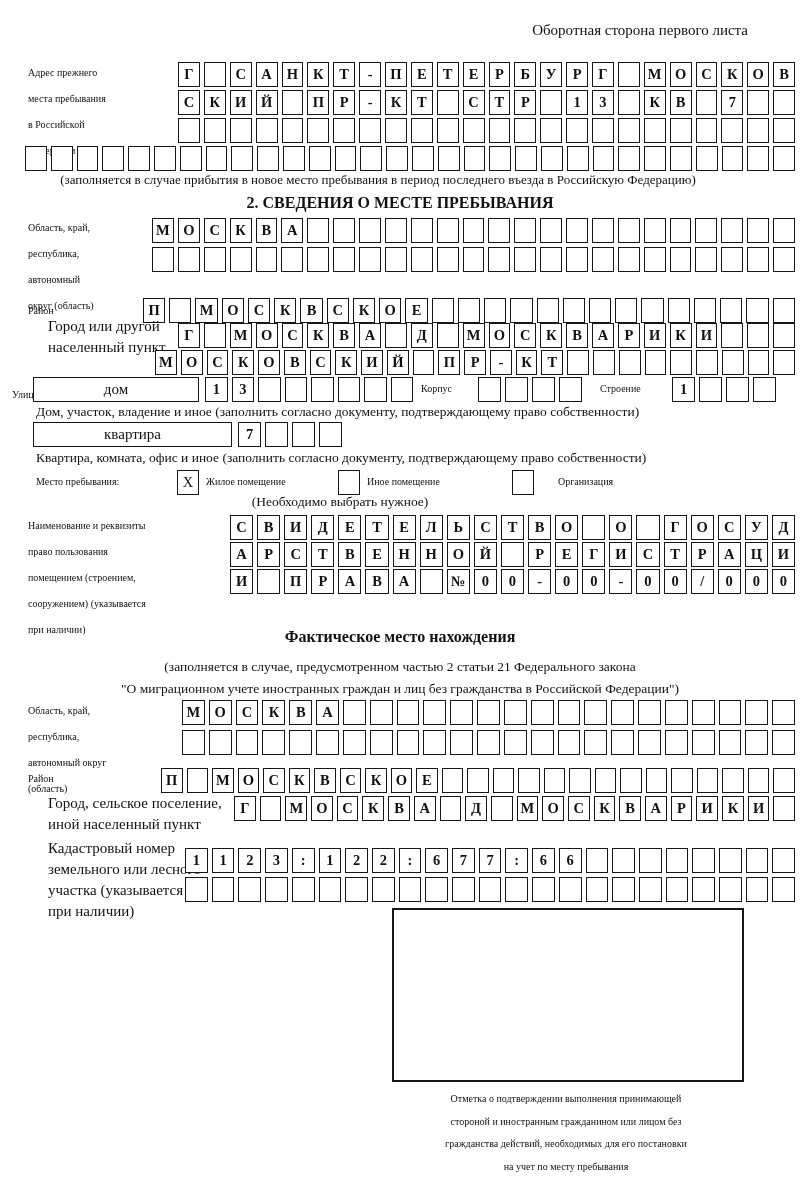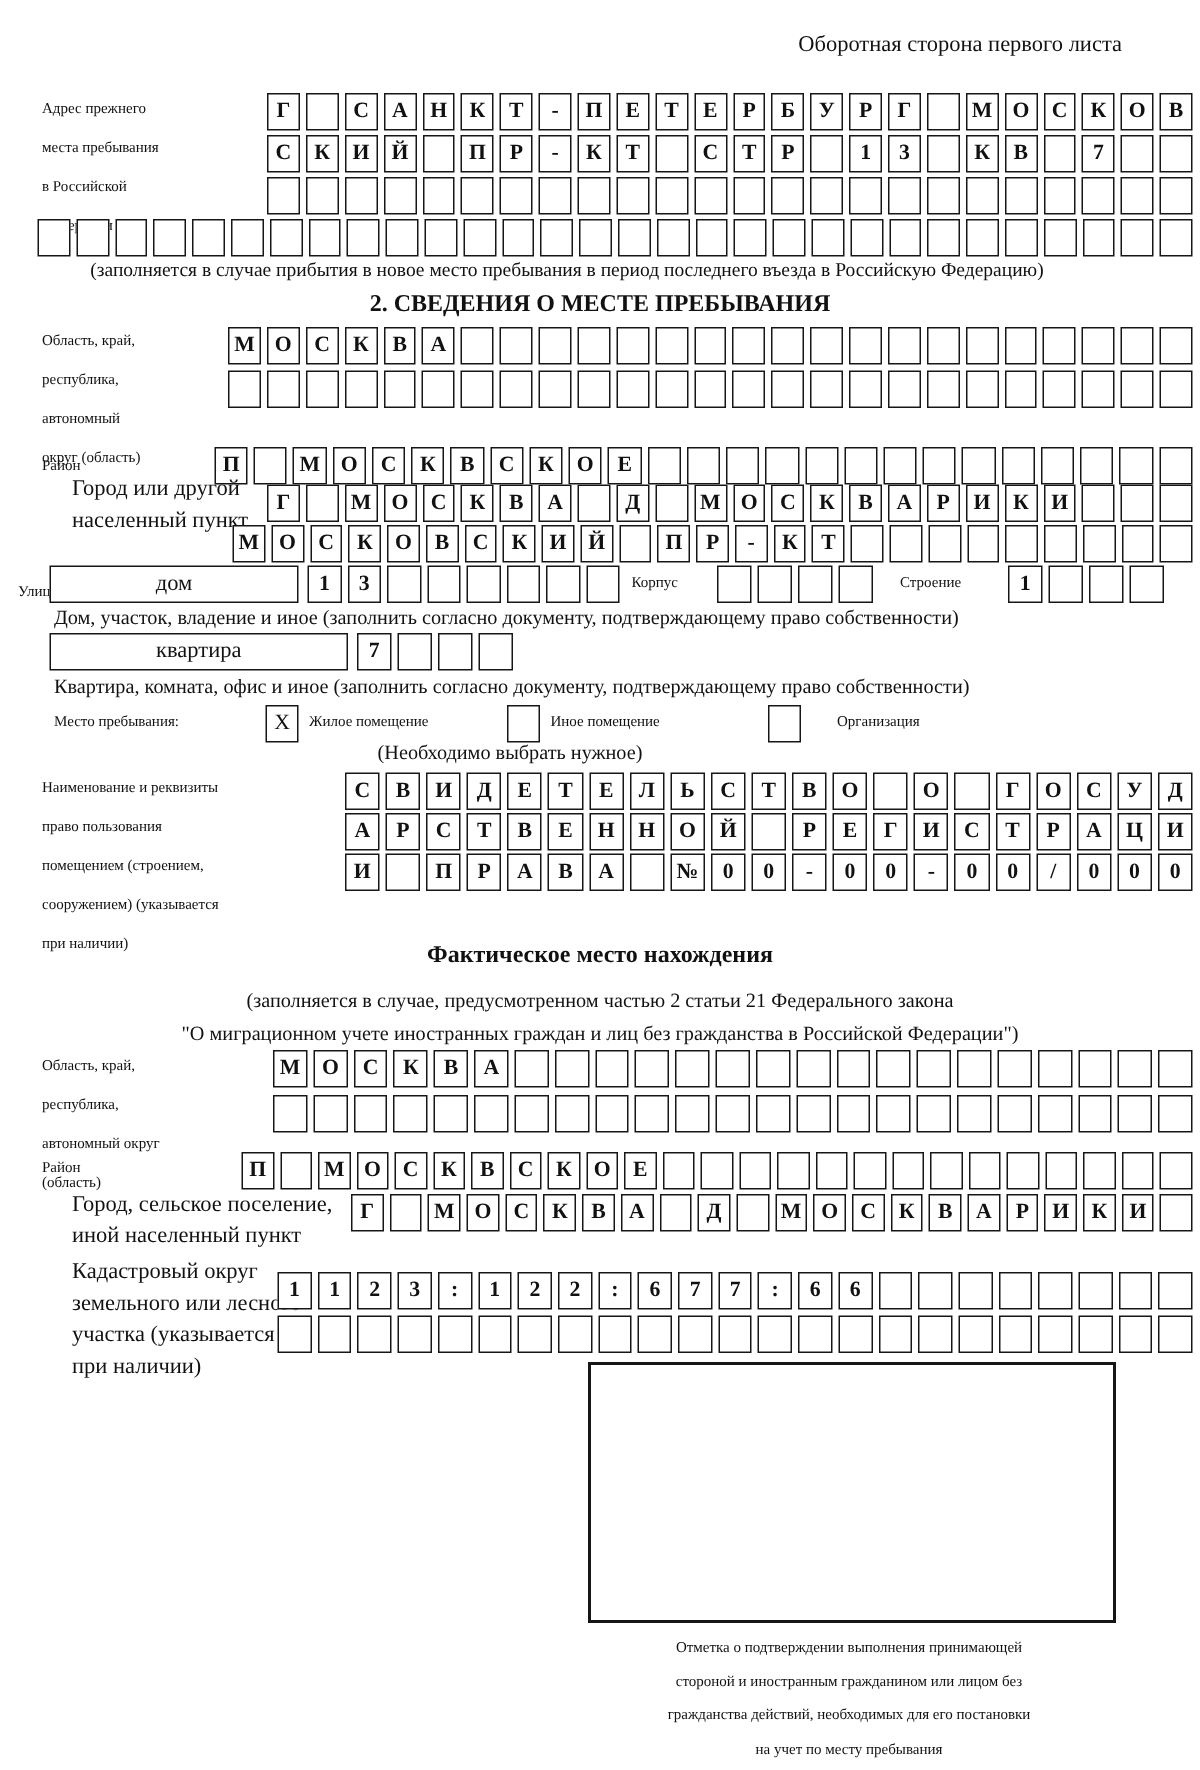--- a/index.html
+++ b/index.html
@@ -544,21 +544,21 @@
     <div class="cell">В</div>
     <div class="cell">А</div>
     <div class="cell">Р</div>
     <div class="cell">И</div>
     <div class="cell">К</div>
     <div class="cell">И</div>
     <div class="cell"></div>
   </div>
 
 <div class="abs label-sm" style="left:28px;top:838px;width:190px;">
-    <div>Кадастровый округ</div>
+    <div>Кадастровый номер</div>
     <div>земельного или лесного</div>
     <div>участка (указывается</div>
     <div>при наличии)</div>
   </div>
 <div class="abs cellrow" style="left:185px;top:848px;width:610px;">
     <div class="cell">1</div>
     <div class="cell">1</div>
     <div class="cell">2</div>
     <div class="cell">3</div>
     <div class="cell">:</div>

